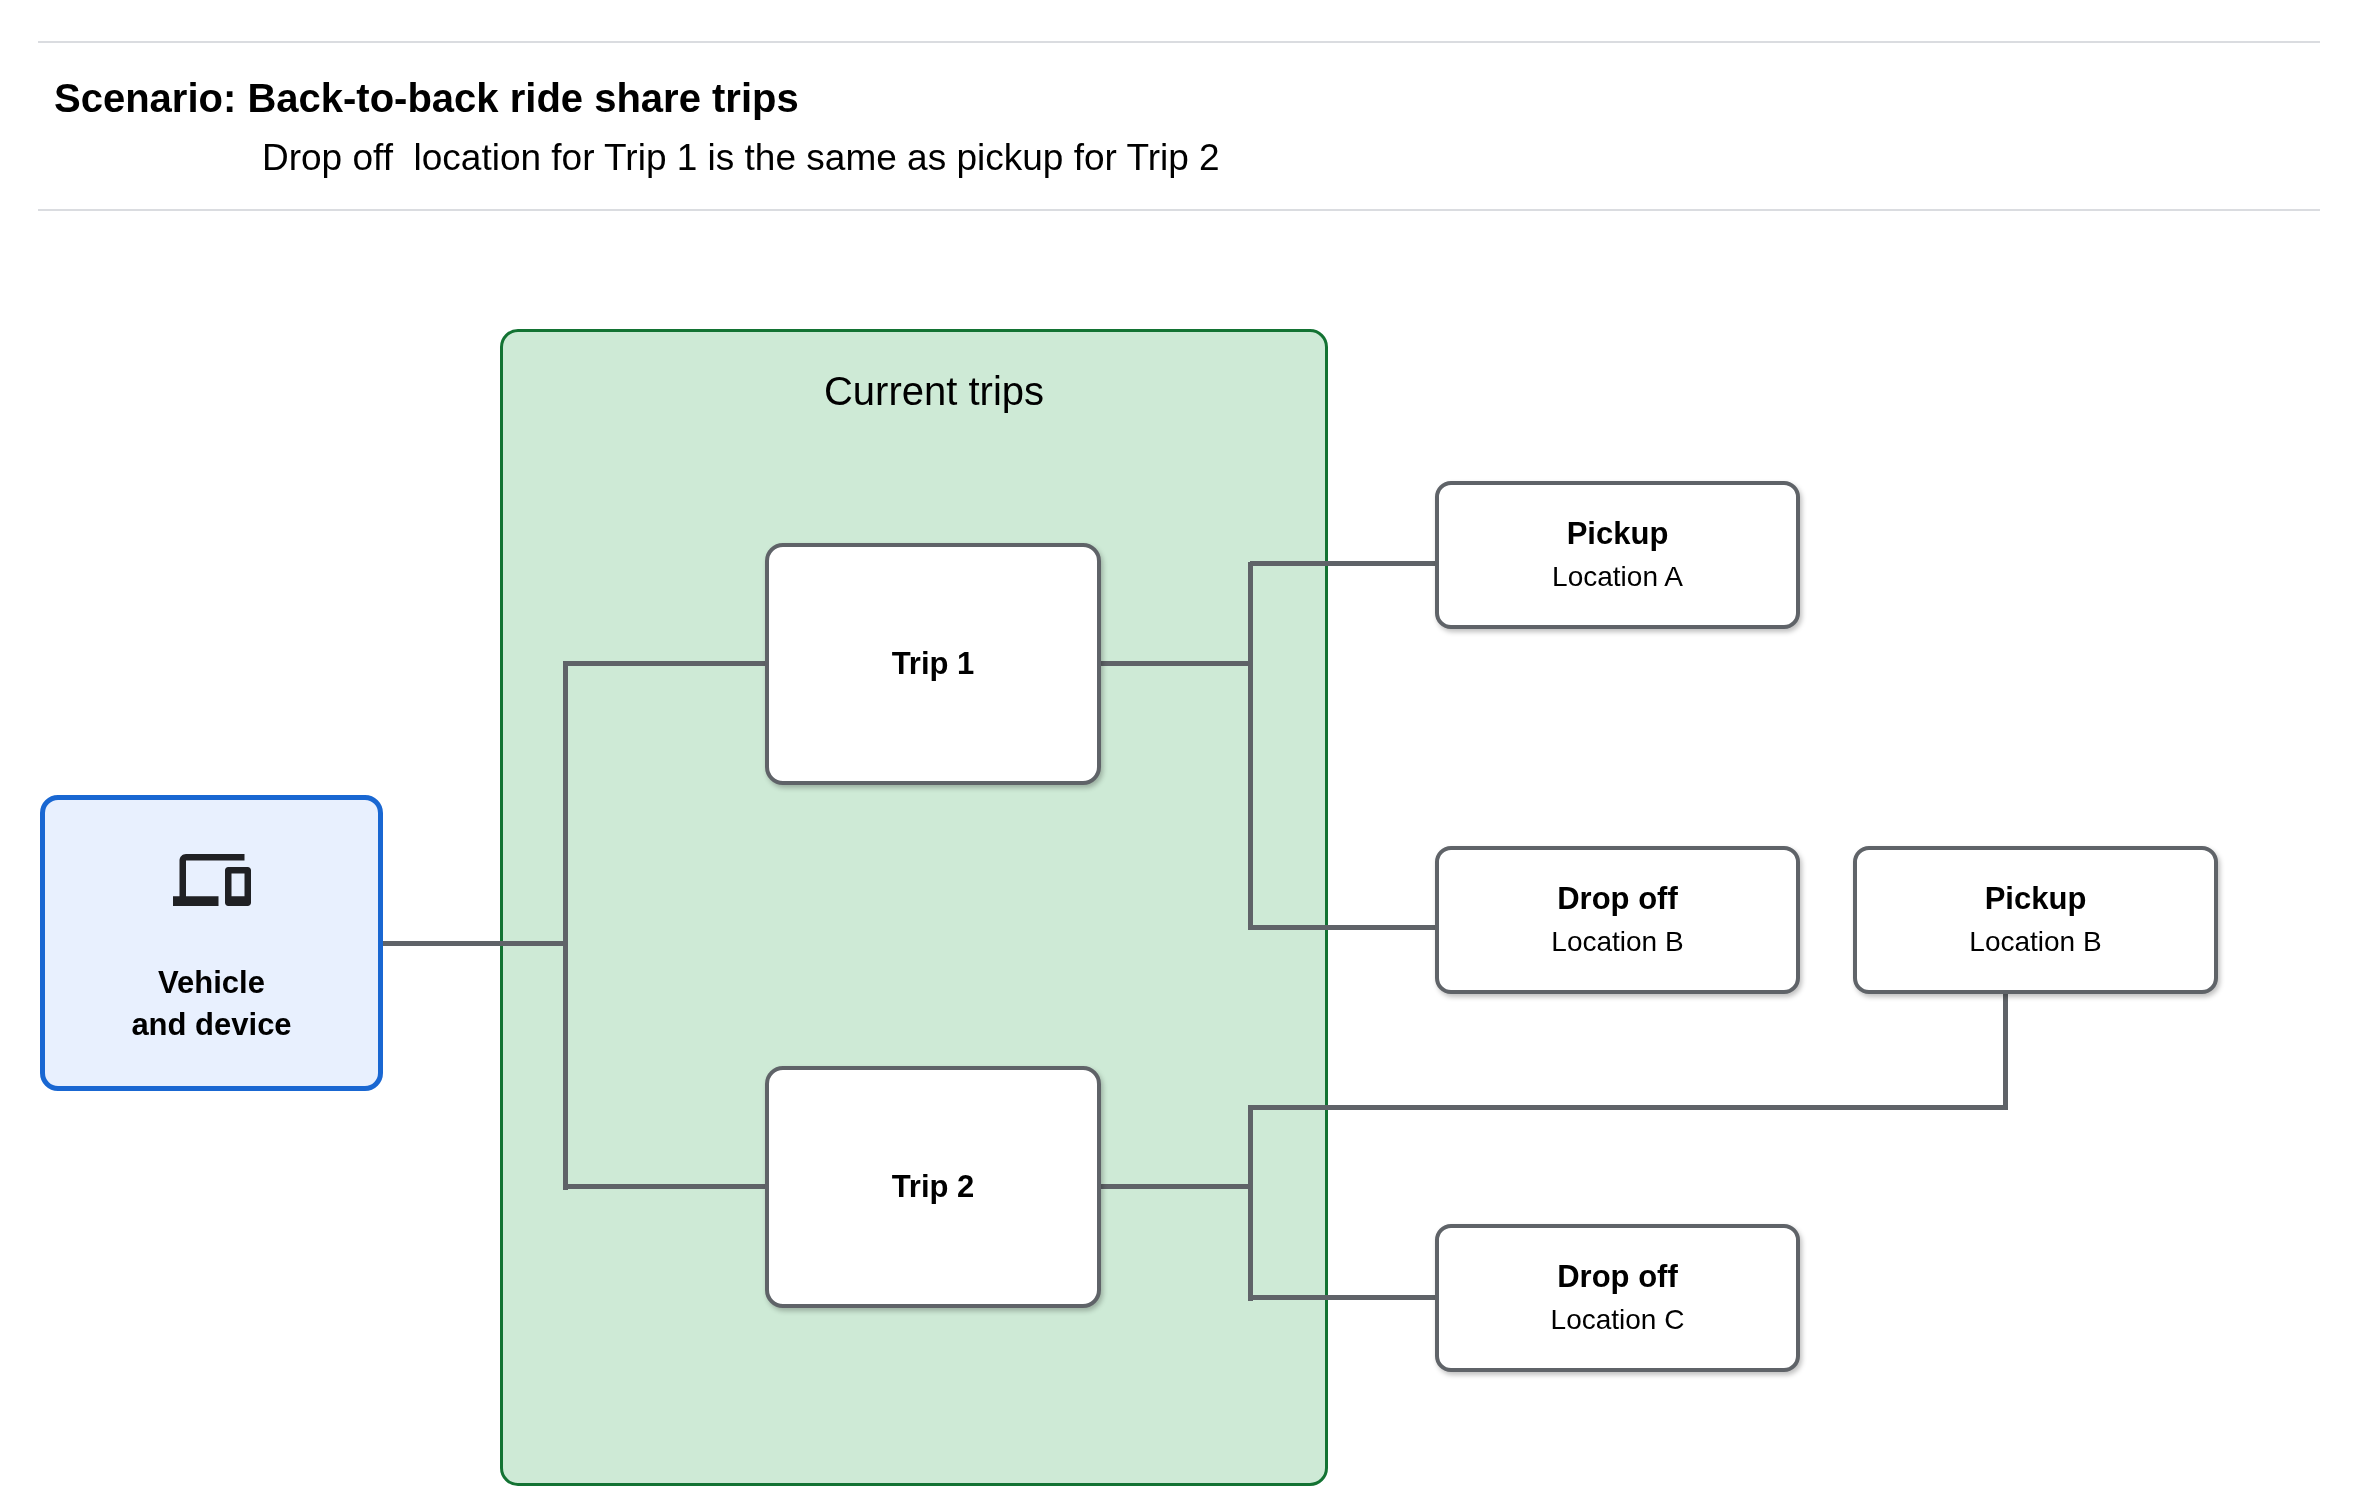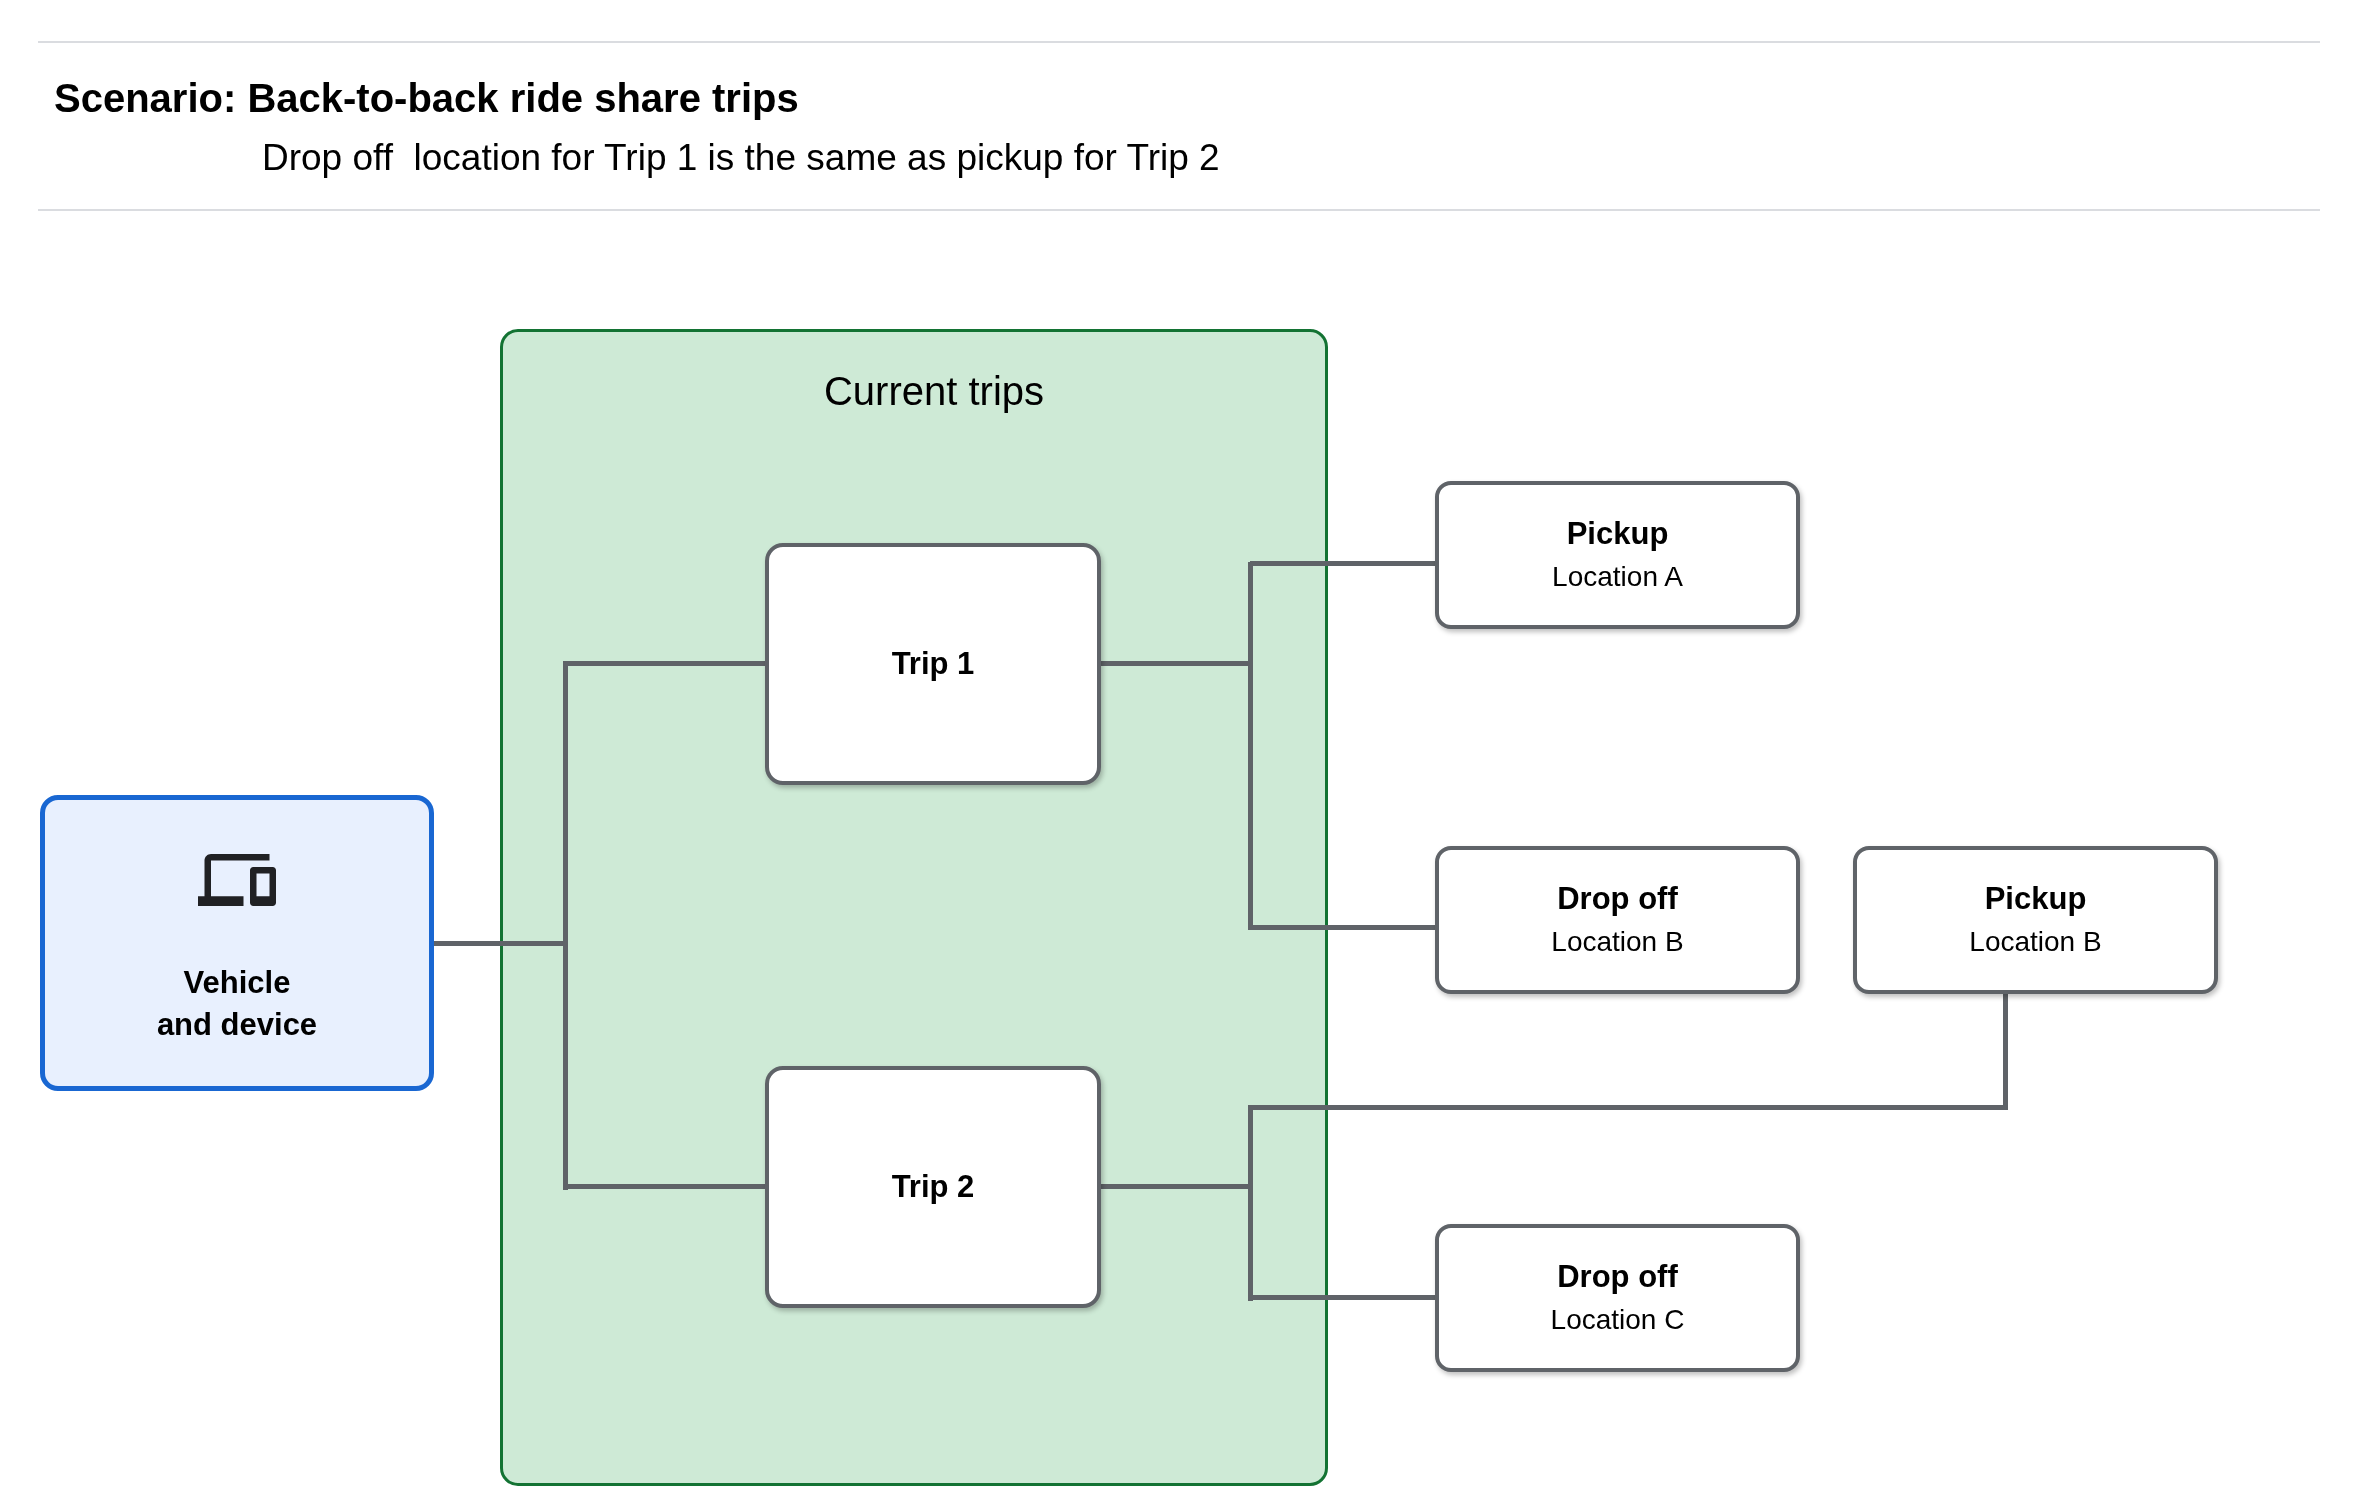--- a/index.html
+++ b/index.html
@@ -117,21 +117,21 @@
   .waypoint-location {
     font-size: 28px;
     line-height: 42px;
     font-weight: normal;
     color: var(--text, #000);
   }
   .vehicle-node {
     position: absolute;
     left: 40px;
     top: 795px;
-    width: 394px;
+    width: 343px;
     height: 296px;
     background: var(--vehicle-fill, #E8F0FE);
     border: 5px solid var(--vehicle-border, #1967D2);
     border-radius: 18px;
     box-sizing: border-box;
     z-index: 3;
   }
   .vehicle-icon {
     position: absolute;
     left: 50%;

